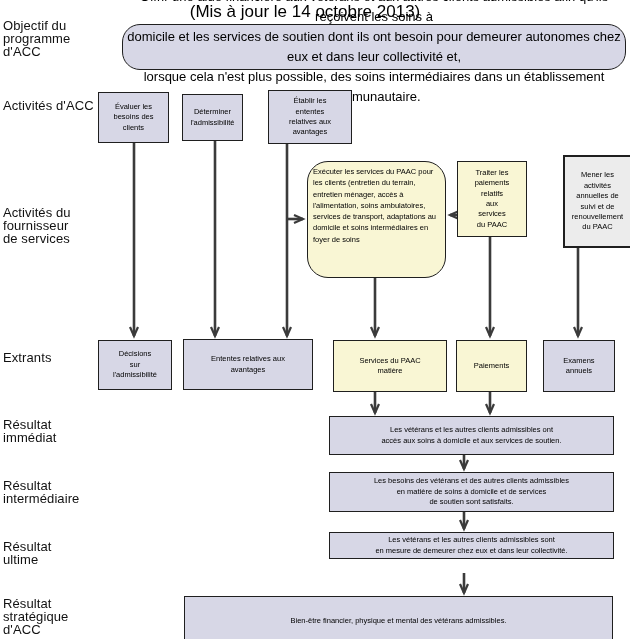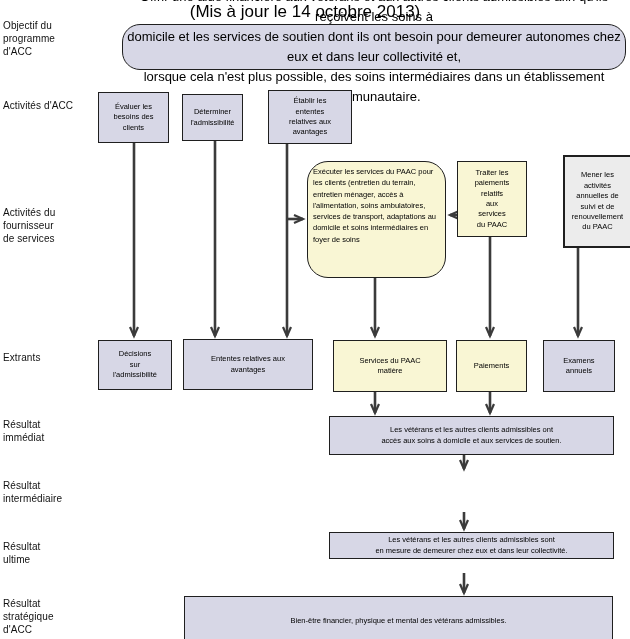--- a/index.html
+++ b/index.html
@@ -2,21 +2,21 @@
 <html lang="fr" style="--lavender: #d7d7e6; --yellow: #f9f6d4; --gray: #ececec; --line: #3b3b3b;"><head>
 <meta charset="utf-8">
 <style>
   html,body{margin:0;padding:0;background:#fff;}
   #stage{
     position:relative;width:630px;height:639px;background:#fff;
     font-family:"Liberation Sans","DejaVu Sans",sans-serif;color:#111;
     overflow:hidden;
   }
   .rowlabel{
-    position:absolute;left:3px;font-size:10px;line-height:13px;
+    position:absolute;left:3px;font-size:13px;line-height:13px;
     white-space:pre-line;color:#111;letter-spacing:.1px;
   }
   #title{
     position:absolute;left:150px;top:2px;width:310px;text-align:center;
     font-size:17px;color:#000;
   }
   .box{
     position:absolute;box-sizing:border-box;border:1px solid #1f1f1f;
     display:flex;align-items:center;justify-content:center;
     text-align:center;white-space:pre-line;
@@ -113,17 +113,20 @@
   <div class="box lav" style="left:183px;top:339px;width:130px;height:51px">Ententes relatives aux
 avantages</div>
   <div class="box yel" style="left:333px;top:340px;width:114px;height:52px">Services du PAAC
 matière</div>
   <div class="box yel" style="left:456px;top:340px;width:71px;height:52px">Paiements</div>
   <div class="box lav" style="left:543px;top:340px;width:72px;height:52px">Examens
 annuels</div>
 
   <div class="box lav" style="left:329px;top:416px;width:285px;height:39px">Les vétérans et les autres clients admissibles ont
 accès aux soins à domicile et aux services de soutien.</div>
+  <div class="box lav" style="left:329px;top:472px;width:285px;height:40px">Les besoins des vétérans et des autres clients admissibles
+en matière de soins à domicile et de services
+de soutien sont satisfaits.</div>
   <div class="box lav" style="left:329px;top:532px;width:285px;height:27px">Les vétérans et les autres clients admissibles sont
 en mesure de demeurer chez eux et dans leur collectivité.</div>
   <div class="box lav b15" style="left:184px;top:596px;width:429px;height:50px">Bien-être financier, physique et mental des vétérans admissibles.</div>
 
 </div>
 
 </body></html>

